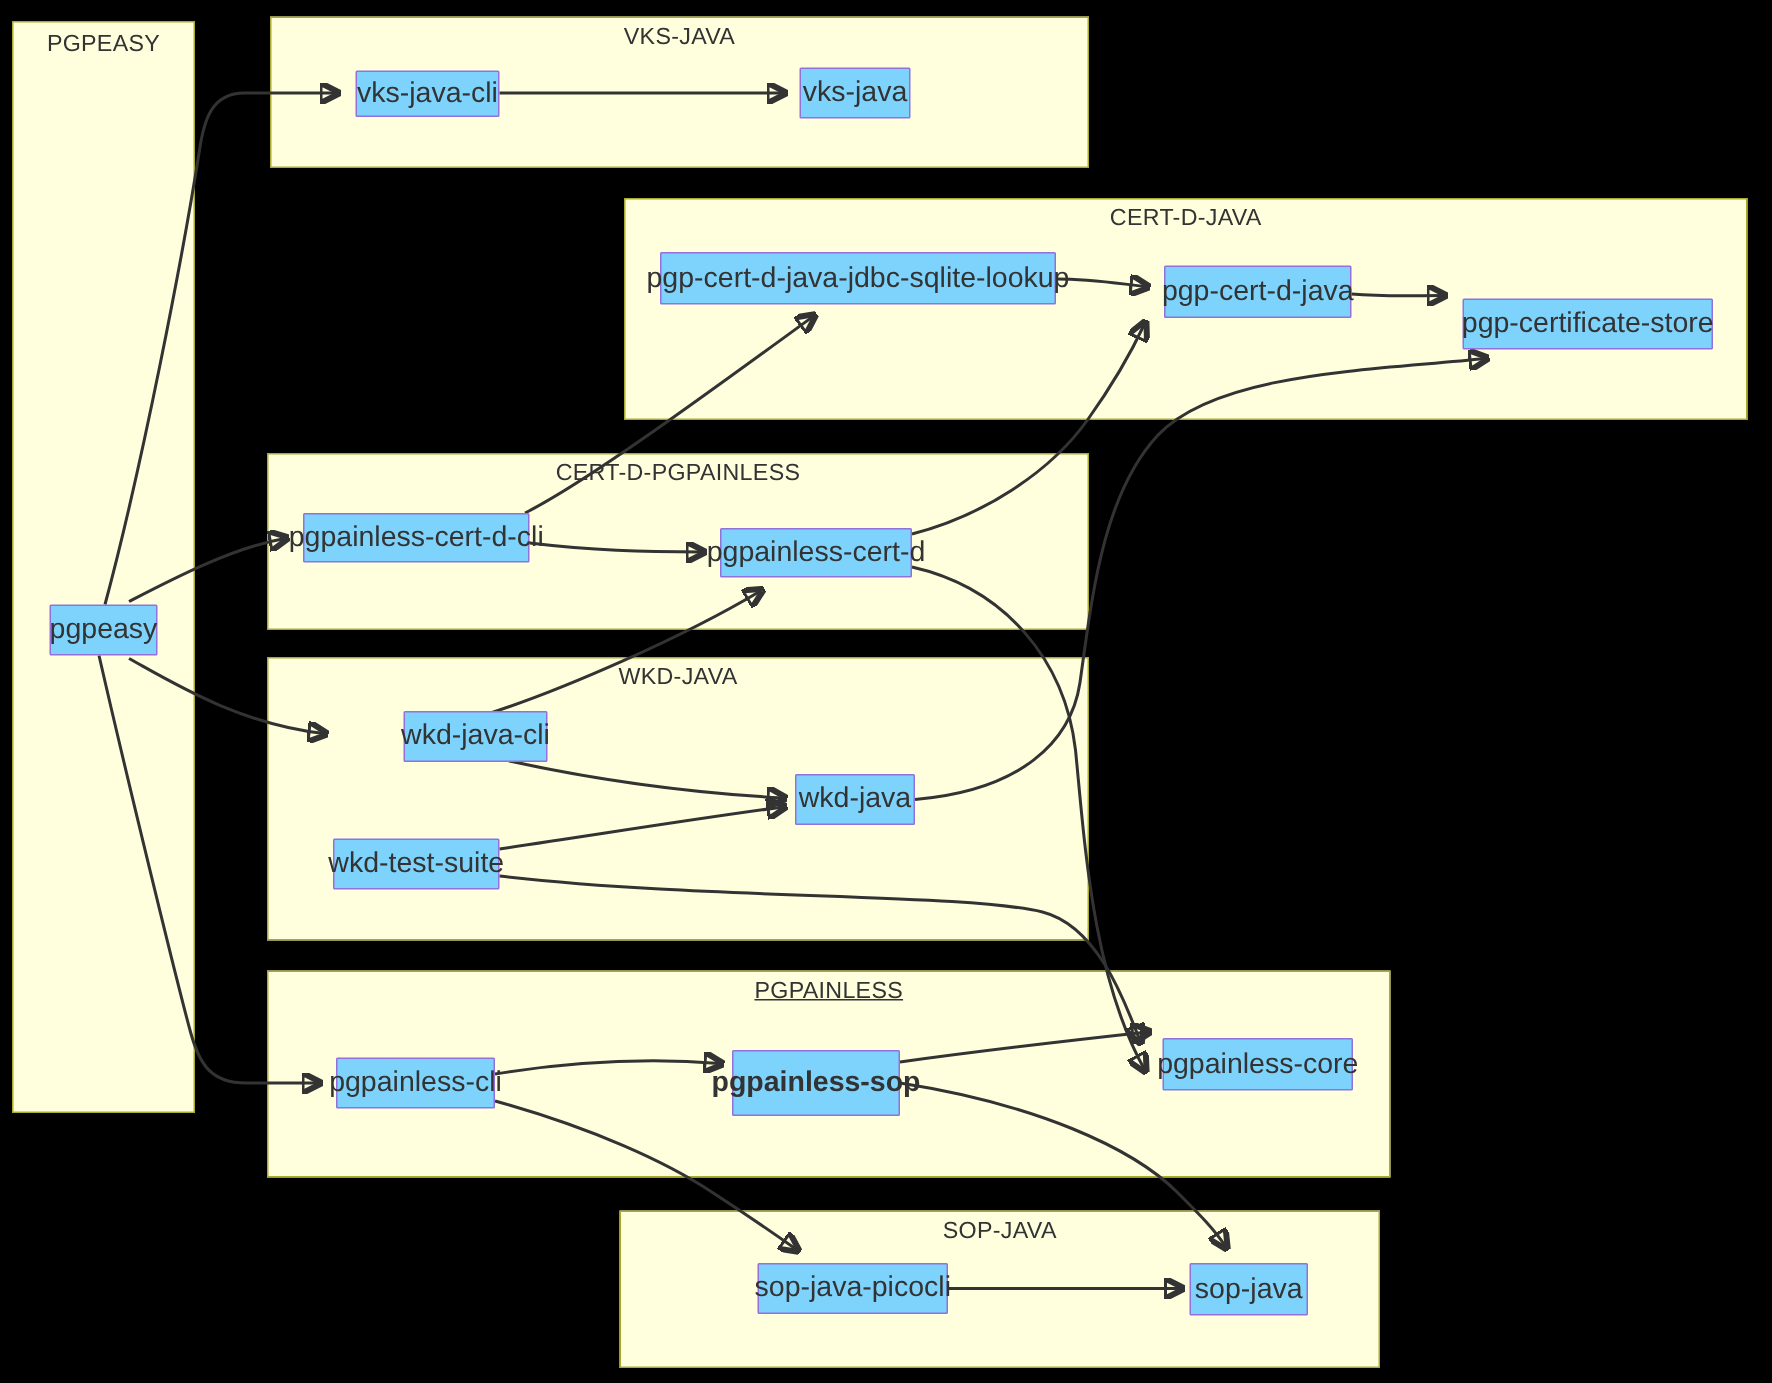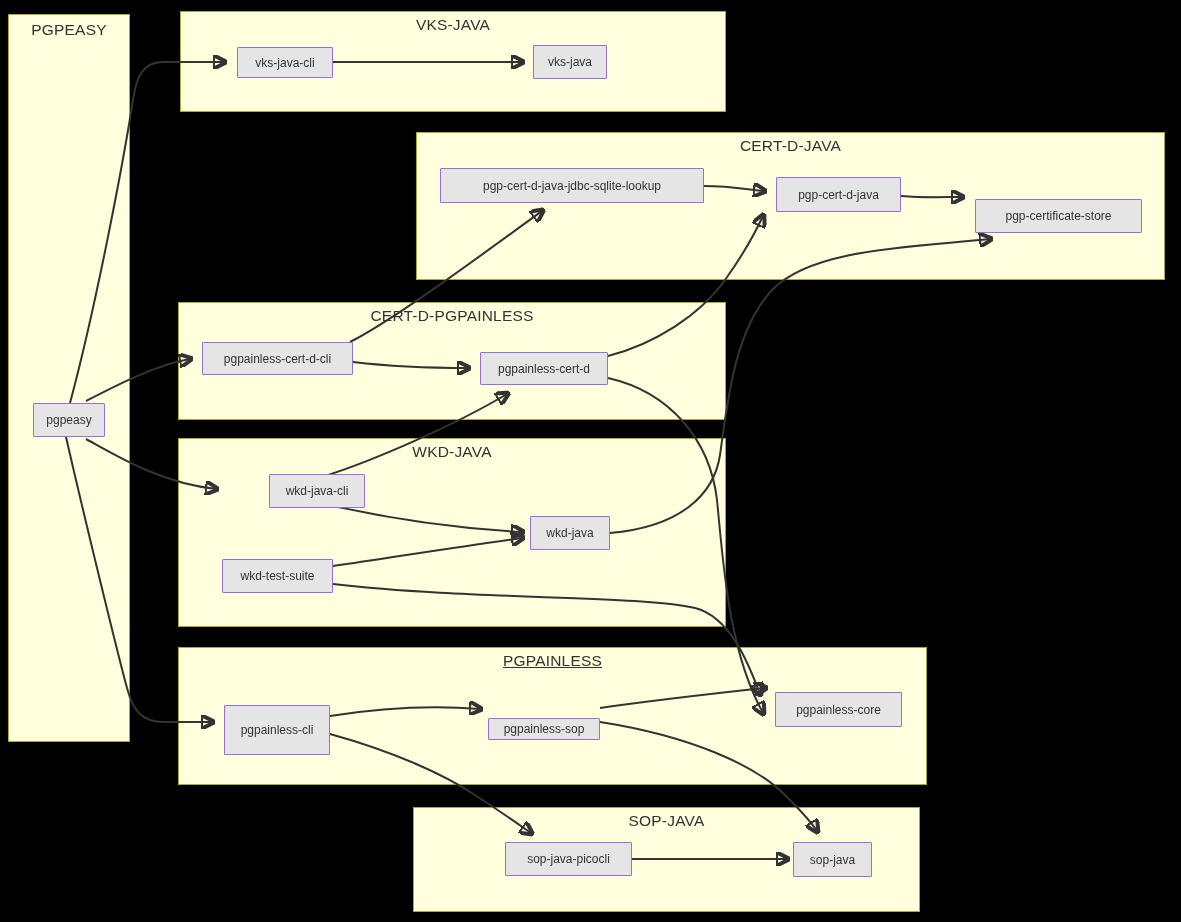--- a/index.html
+++ b/index.html
@@ -41,29 +41,29 @@
     z-index: 3;
     pointer-events: none;
   }
   svg.edges path {
     fill: none;
     stroke: #333333;
     stroke-width: 2px;
   }
   .node {
     position: absolute;
-    background: #e5e5e5;
+    background: #7dd3fc;
     border: 1.5px solid #9370db;
     border-radius: 1px;
     box-sizing: border-box;
     display: flex;
     align-items: center;
     justify-content: center;
     color: #333333;
-    font-size: 12px;
+    font-size: 19px;
     white-space: nowrap;
     z-index: 4;
   }
 </style>
 </head>
 <body>
 
 <div class="canvas">
 
   <div class="cluster" style="left:8px; top:14px; width:122px; height:728px;"></div>
@@ -120,19 +120,19 @@
   <div class="node" style="left:237px; top:47px; width:96px; height:31px;">vks-java-cli</div>
   <div class="node" style="left:533px; top:45px; width:74px; height:34px;">vks-java</div>
   <div class="node" style="left:776px; top:177px; width:125px; height:35px;">pgp-cert-d-java</div>
   <div class="node" style="left:440px; top:168px; width:264px; height:35px;">pgp-cert-d-java-jdbc-sqlite-lookup</div>
   <div class="node" style="left:975px; top:199px; width:167px; height:34px;">pgp-certificate-store</div>
   <div class="node" style="left:202px; top:342px; width:151px; height:33px;">pgpainless-cert-d-cli</div>
   <div class="node" style="left:480px; top:352px; width:128px; height:33px;text-align:right;">pgpainless-cert-d</div>
   <div class="node" style="left:229px; top:474px; width:96px; height:34px;margin-left:40px;">wkd-java-cli</div>
   <div class="node" style="left:530px; top:516px; width:80px; height:34px;">wkd-java</div>
   <div class="node" style="left:222px; top:559px; width:111px; height:34px;">wkd-test-suite</div>
-  <div class="node" style="left:224px; top:705px; width:106px; height:50px;">pgpainless-cli</div>
-  <div class="node" style="left:488px; top:718px; width:112px; height:22px;">pgpainless-sop</div>
+  <div class="node" style="left:224px; top:705px; width:106px; height:34px;">pgpainless-cli</div>
+  <div class="node" style="left:488px; top:700px; width:112px; height:44px;font-weight:bold;">pgpainless-sop</div>
   <div class="node" style="left:775px; top:692px; width:127px; height:35px;">pgpainless-core</div>
   <div class="node" style="left:505px; top:842px; width:127px; height:34px;">sop-java-picocli</div>
   <div class="node" style="left:793px; top:842px; width:79px; height:35px;">sop-java</div>
 
 </div>
 
 </body></html>

